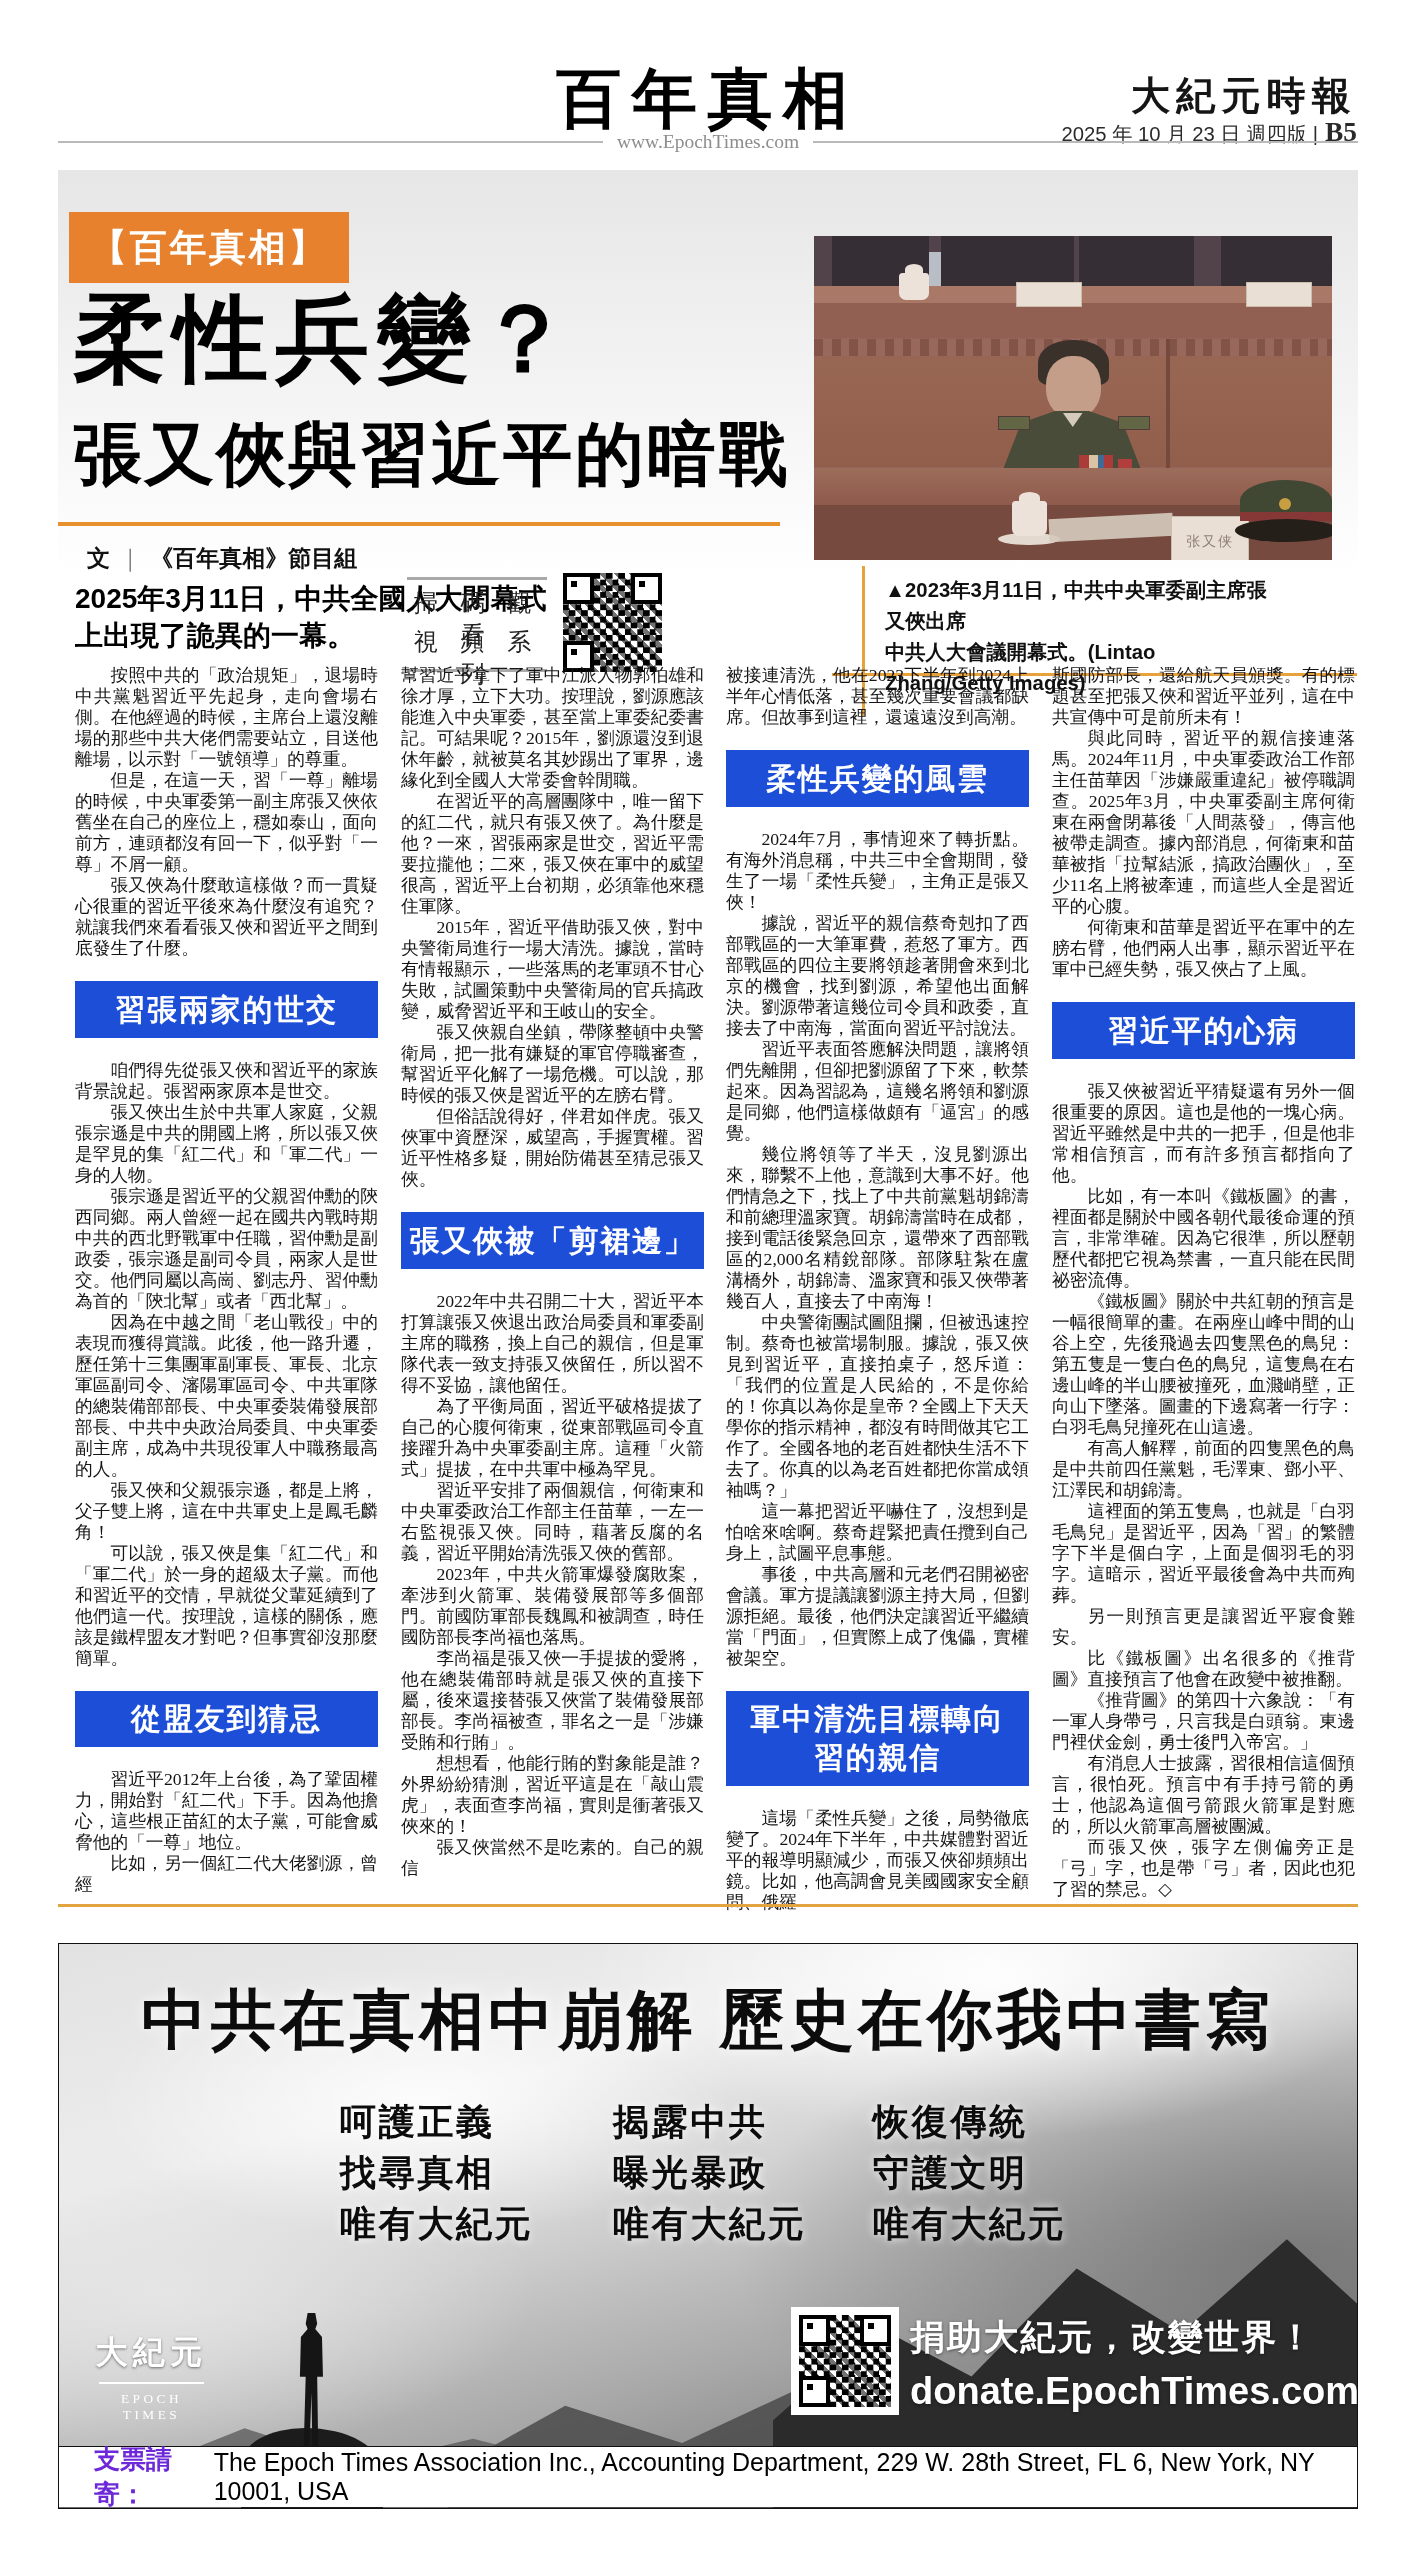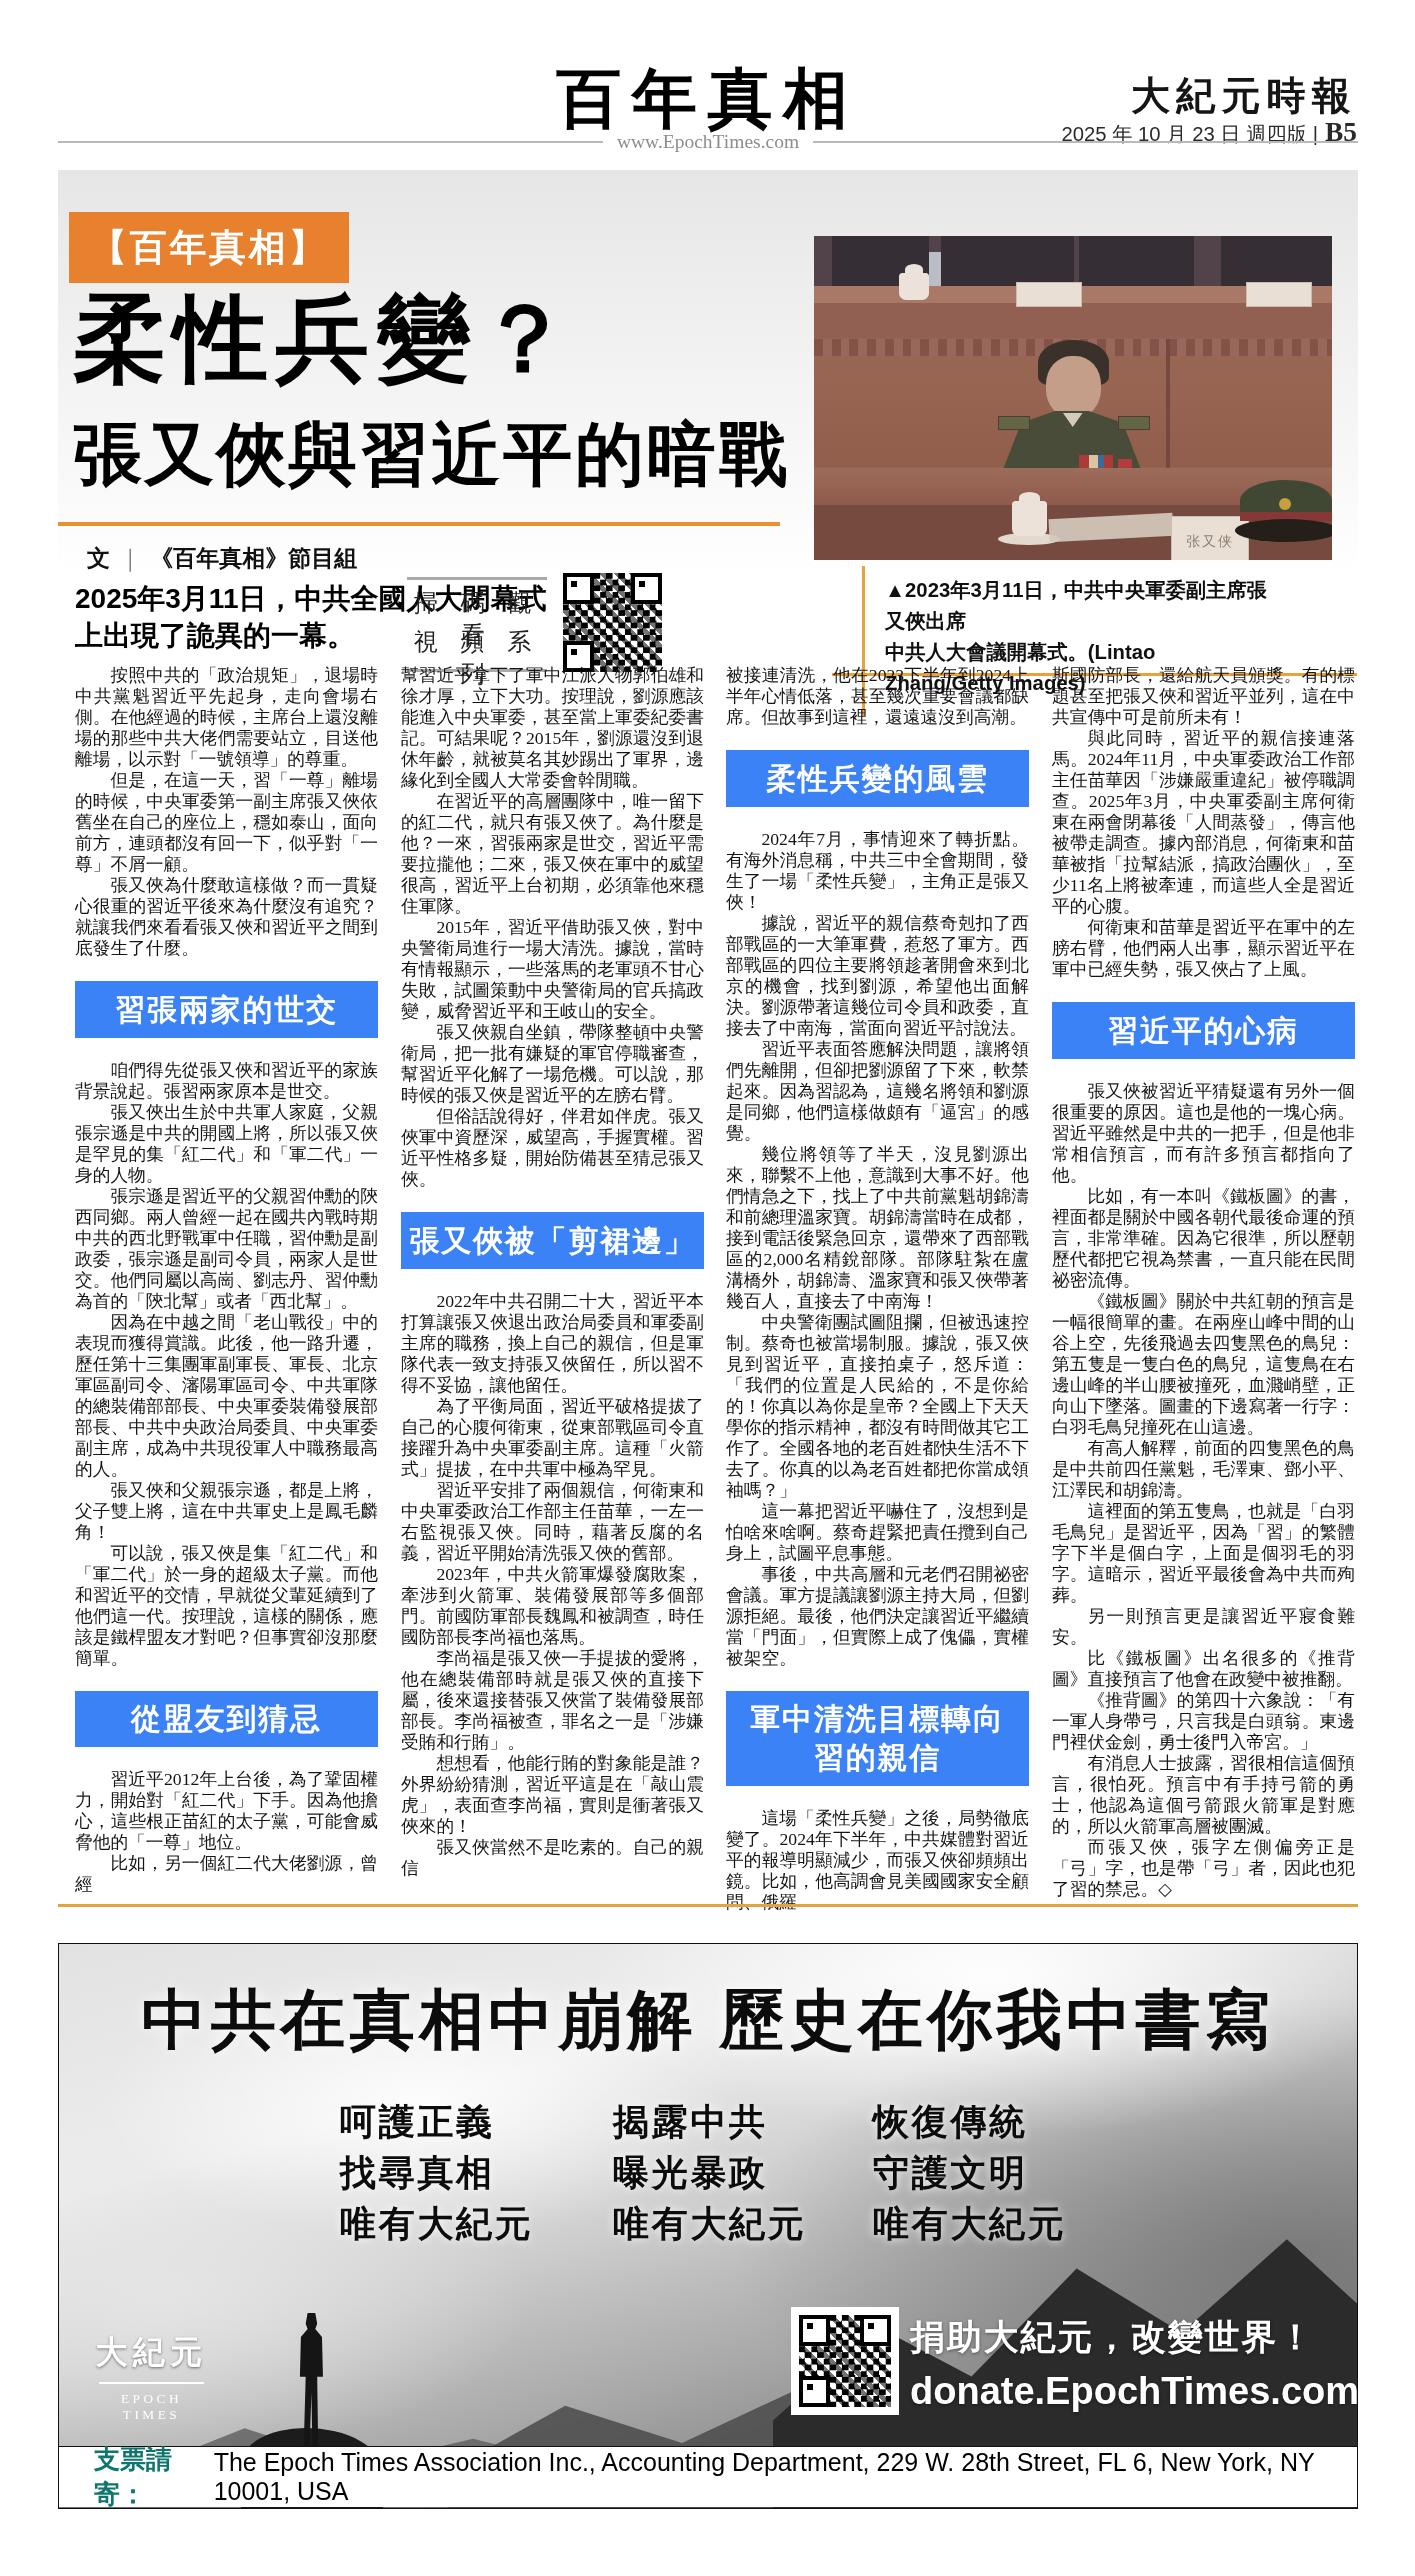--- a/index.html
+++ b/index.html
@@ -89,21 +89,21 @@
 
   .cap-vline{left:862px;top:566px;width:2.7px;height:150px;background:#E8A23C;}
   .cap-hline{left:832px;top:673px;width:525px;height:2.7px;background:#E8A23C;}
   .caption{left:885px;top:575px;width:389px;font-family:"Liberation Sans","DejaVu Sans",sans-serif;
      font-weight:700;font-size:20.3px;line-height:31px;color:#101010;white-space:pre-line;}
 
   
   .col{position:absolute;top:665px;width:303px;}
   .col-1{left:75px;} .col-2{left:401px;} .col-3{left:726px;} .col-4{left:1052px;}
   .body-p{margin:0;font-size:17.7px;line-height:21px;text-align:justify;text-indent:2em;color:#151515;}
-  .col-heading{background:#3b82f6;color:#fff;font-family:"Liberation Sans","DejaVu Sans",sans-serif;
+  .col-heading{background:#1d4ed8;color:#fff;font-family:"Liberation Sans","DejaVu Sans",sans-serif;
      font-weight:700;font-size:30px;line-height:39px;letter-spacing:1.8px;text-align:center;
      padding:8.8px 3.5px;margin:22px 0;white-space:pre-line;}
 
   .bottom-orange-rule{left:58px;top:1904px;width:1300px;height:2.7px;background:#E2A440;}
 
   
   .banner{left:58px;top:1943px;width:1298px;height:564px;border:1.8px solid #101010;overflow:hidden;
      background:
       radial-gradient(ellipse 672px 265px at 72% 6%,rgba(255,255,255,.95) 0%,rgba(255,255,255,0) 60%),
       radial-gradient(ellipse 460px 195px at 28% 28%,rgba(255,255,255,.85),rgba(255,255,255,0) 70%),
@@ -128,21 +128,21 @@
   .banner-logo .cn{font-weight:900;font-size:32px;letter-spacing:5.3px;text-shadow:0 0.9px 2.7px rgba(0,0,0,.5);}
   .banner-logo .bar{height:1.8px;background:#fff;margin:7px 5.3px;}
   .banner-logo .en{font-size:13.3px;letter-spacing:3.5px;}
   .banner-qr-box{position:absolute;left:732px;top:363px;width:92px;height:92px;background:#fff;padding:8px;}
   .donate1{position:absolute;left:851px;top:370px;color:#fff;font-family:"Liberation Sans","DejaVu Sans",sans-serif;
      font-weight:700;font-size:35px;letter-spacing:1.8px;text-shadow:0 0.9px 3.5px rgba(0,0,0,.45);}
   .donate2{position:absolute;left:851px;top:426px;color:#fff;font-family:"Liberation Sans","DejaVu Sans",sans-serif;
      font-weight:700;font-size:38px;text-shadow:0 0.9px 3.5px rgba(0,0,0,.45);}
   .check-strip{position:absolute;left:0;top:502px;width:100%;height:61px;background:#fff;border-top:1.8px solid #101010;
      display:flex;align-items:center;padding-left:35px;box-sizing:border-box;}
-  .check-strip .lbl{font-family:Liberation Serif, serif;font-weight:700;font-size:26px;color:#0f766e;}
+  .check-strip .lbl{font-family:Liberation Serif, serif;font-weight:700;font-size:26px;color:#6d28d9;}
   .check-strip .addr{font-family:"Liberation Sans","DejaVu Sans",sans-serif;font-size:25px;color:#000;}
 </style>
 </head>
 <body>
 
 <div class="page">
 
   <div class="abs section-title">百年真相</div>
   <div class="abs masthead">大紀元時報</div>
   <div class="abs dateline">

